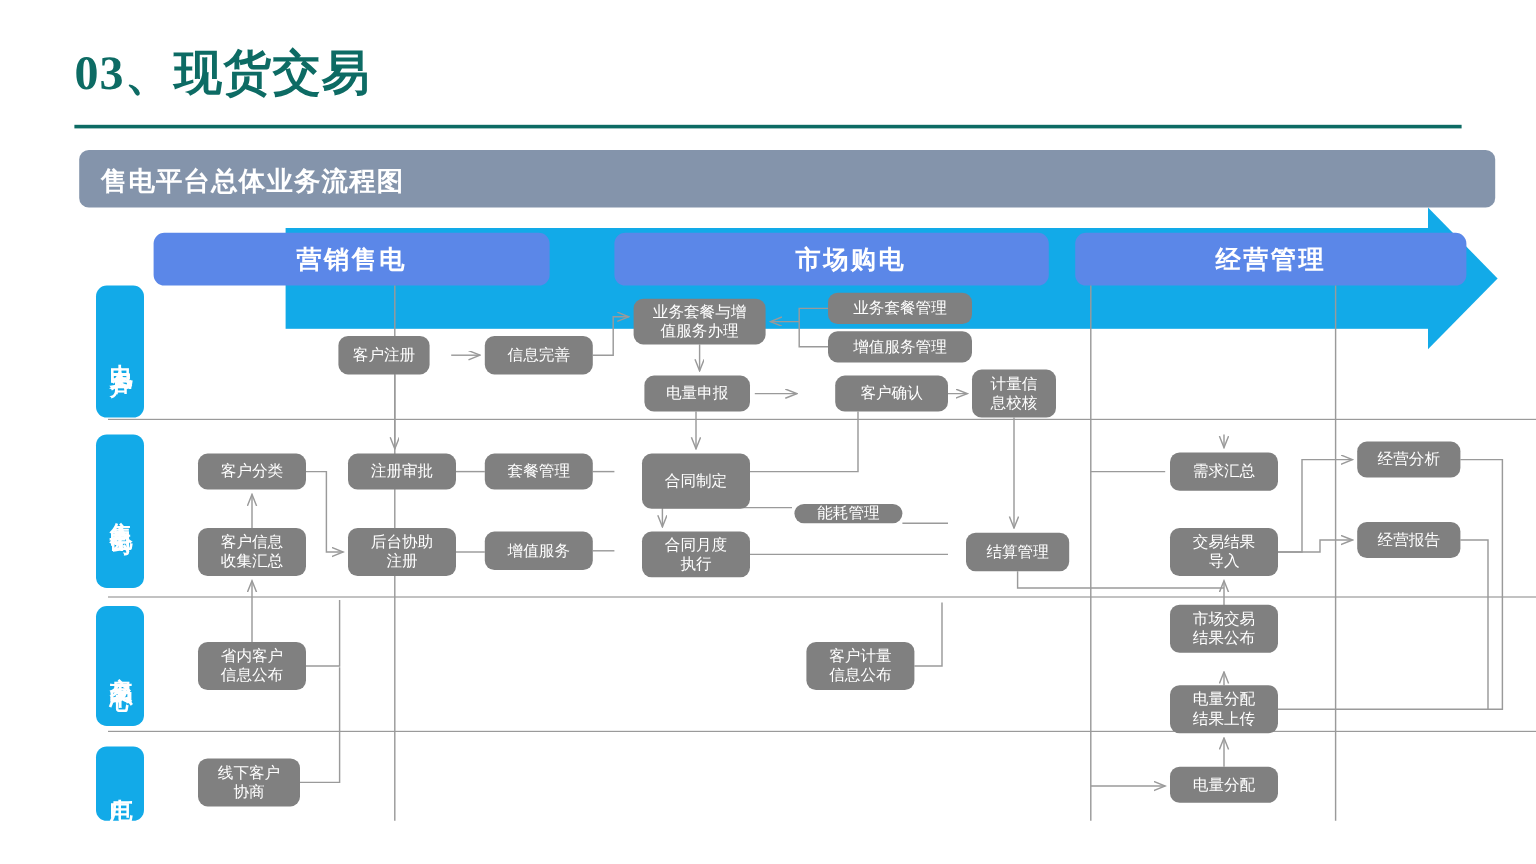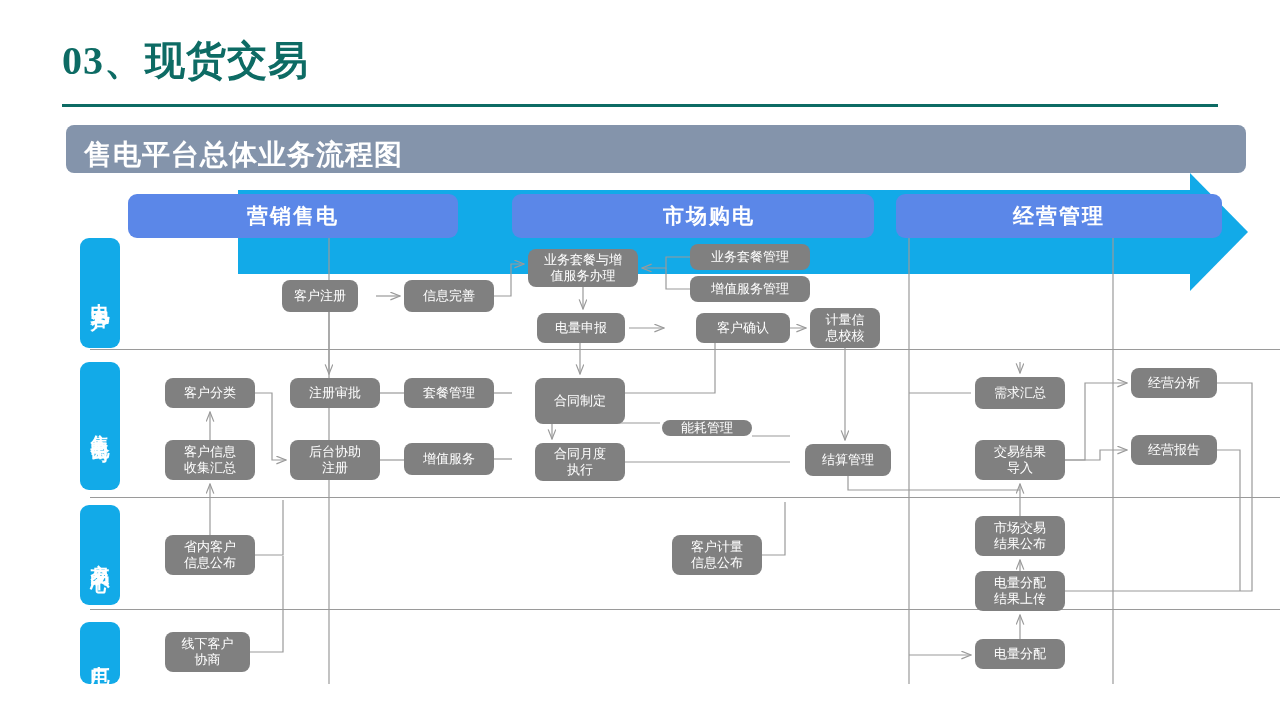--- a/index.html
+++ b/index.html
@@ -16,21 +16,21 @@
   }
   #title-rule{
     position:absolute;left:62px;top:104px;width:1156px;height:3px;background:#0d6b64;
   }
   
   #section-bar{
     position:absolute;left:66px;top:125px;width:1180px;height:48px;
     background:#8494ab;border-radius:8px;
   }
   #section-bar-label{
-    position:absolute;left:18px;top:11px;color:#ffffff;font-size:28px;font-weight:bold;
+    position:absolute;left:18px;top:11px;color:#ffffff;font-size:22px;font-weight:bold;
     letter-spacing:1px;
   }
   
   #cyan-band{
     position:absolute;left:238px;top:190px;width:960px;height:84px;background:#12aae8;
   }
   #cyan-arrowhead{
     position:absolute;left:1190px;top:173px;width:0;height:0;
     border-top:59px solid transparent;
     border-bottom:59px solid transparent;
@@ -200,20 +200,20 @@
     <div class="node" style="left: 805px; top: 444px; width: 86px; height: 32px; white-space: pre-line;">结算管理</div>
     <div class="node" style="left: 975px; top: 377px; width: 90px; height: 32px; white-space: pre-line;">需求汇总</div>
     <div class="node" style="left: 975px; top: 440px; width: 90px; height: 40px; white-space: pre-line;">交易结果
 导入</div>
     <div class="node" style="left: 1131px; top: 368px; width: 86px; height: 30px; white-space: pre-line;">经营分析</div>
     <div class="node" style="left: 1131px; top: 435px; width: 86px; height: 30px; white-space: pre-line;">经营报告</div>
     <div class="node" style="left: 165px; top: 535px; width: 90px; height: 40px; white-space: pre-line;">省内客户
 信息公布</div>
     <div class="node" style="left: 672px; top: 535px; width: 90px; height: 40px; white-space: pre-line;">客户计量
 信息公布</div>
-    <div class="node" style="left: 975px; top: 516px; width: 90px; height: 40px; white-space: pre-line;">市场交易
+    <div class="node" style="left: 975px; top: 504px; width: 90px; height: 40px; white-space: pre-line;">市场交易
 结果公布</div>
     <div class="node" style="left: 975px; top: 571px; width: 90px; height: 40px; white-space: pre-line;">电量分配
 结果上传</div>
     <div class="node" style="left: 165px; top: 632px; width: 85px; height: 40px; white-space: pre-line;">线下客户
 协商</div>
     <div class="node" style="left: 975px; top: 639px; width: 90px; height: 30px; white-space: pre-line;">电量分配</div>
   </div>
 
 </body></html>

